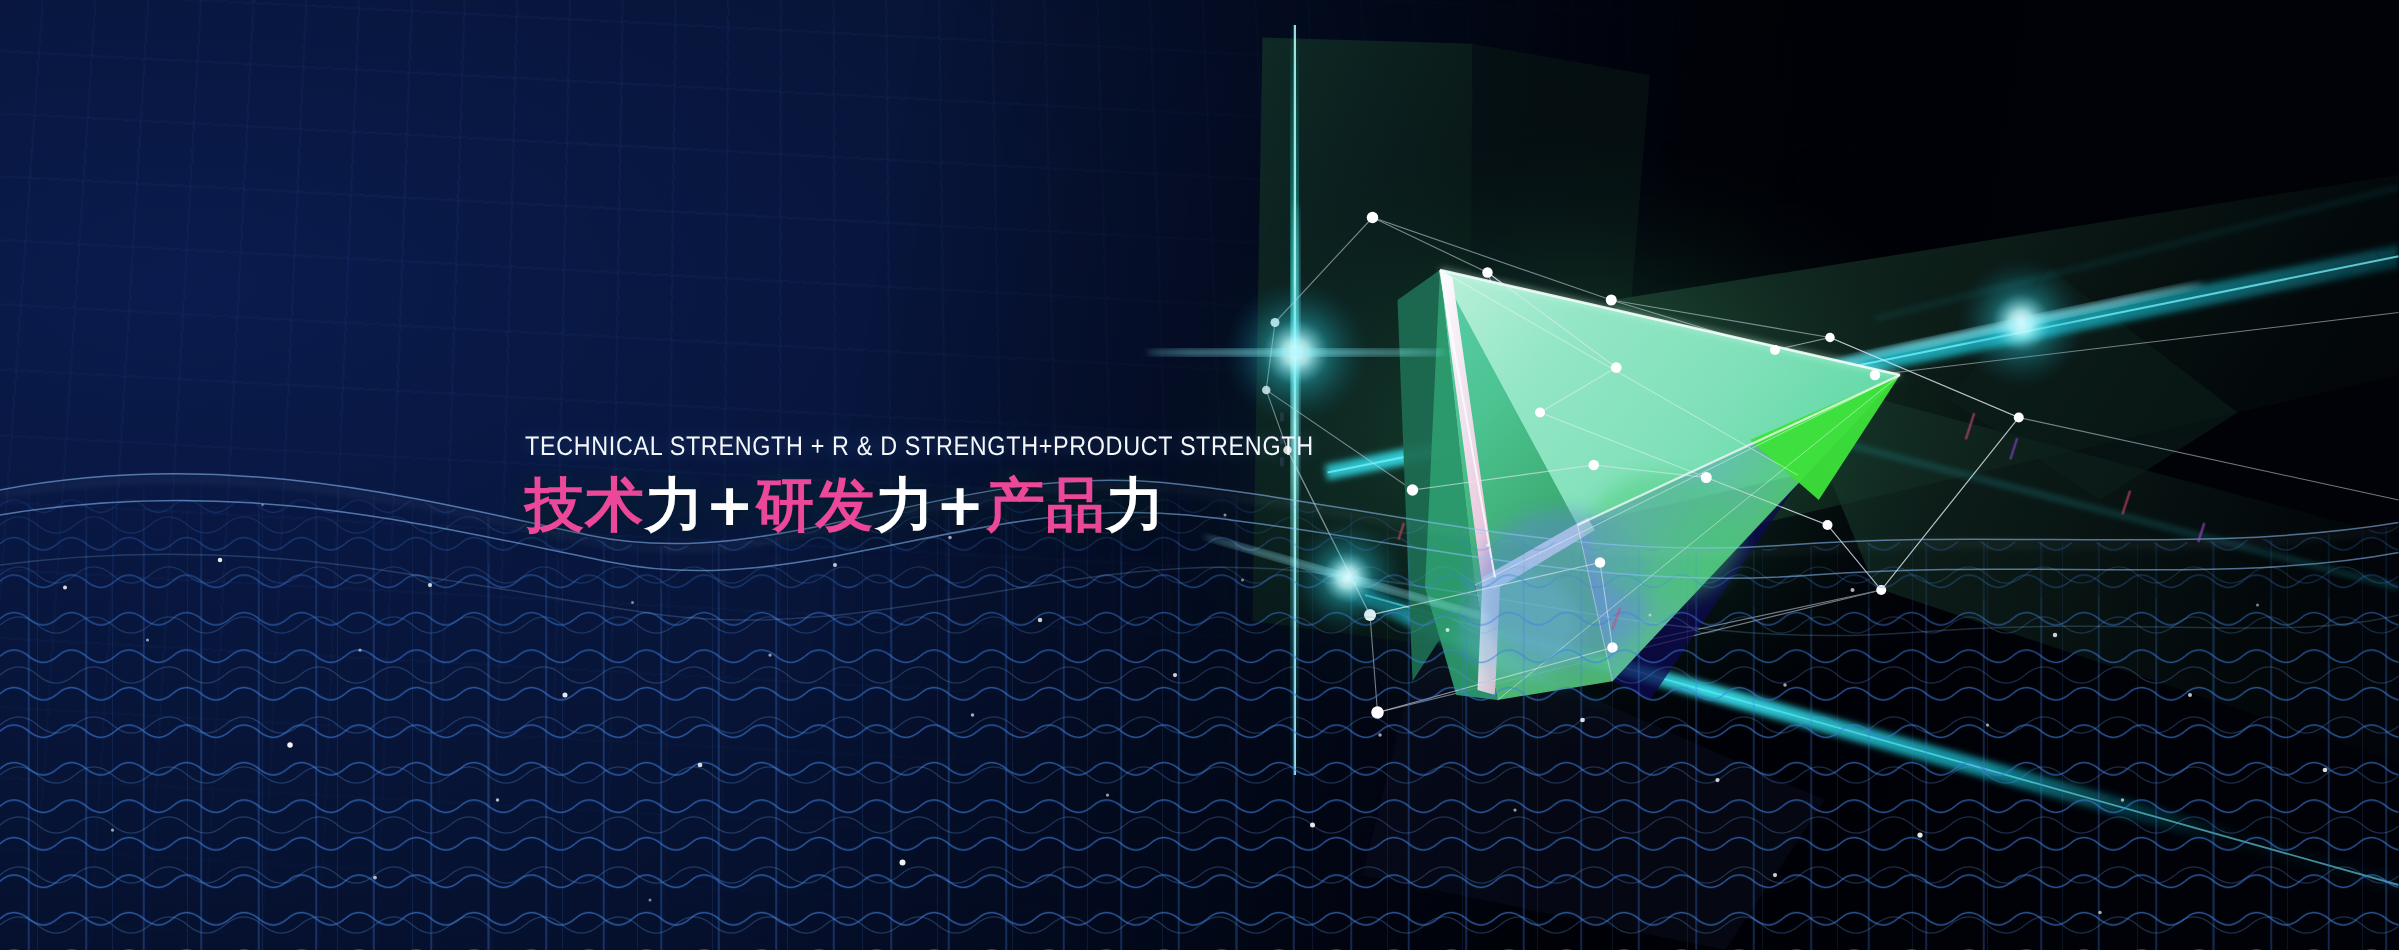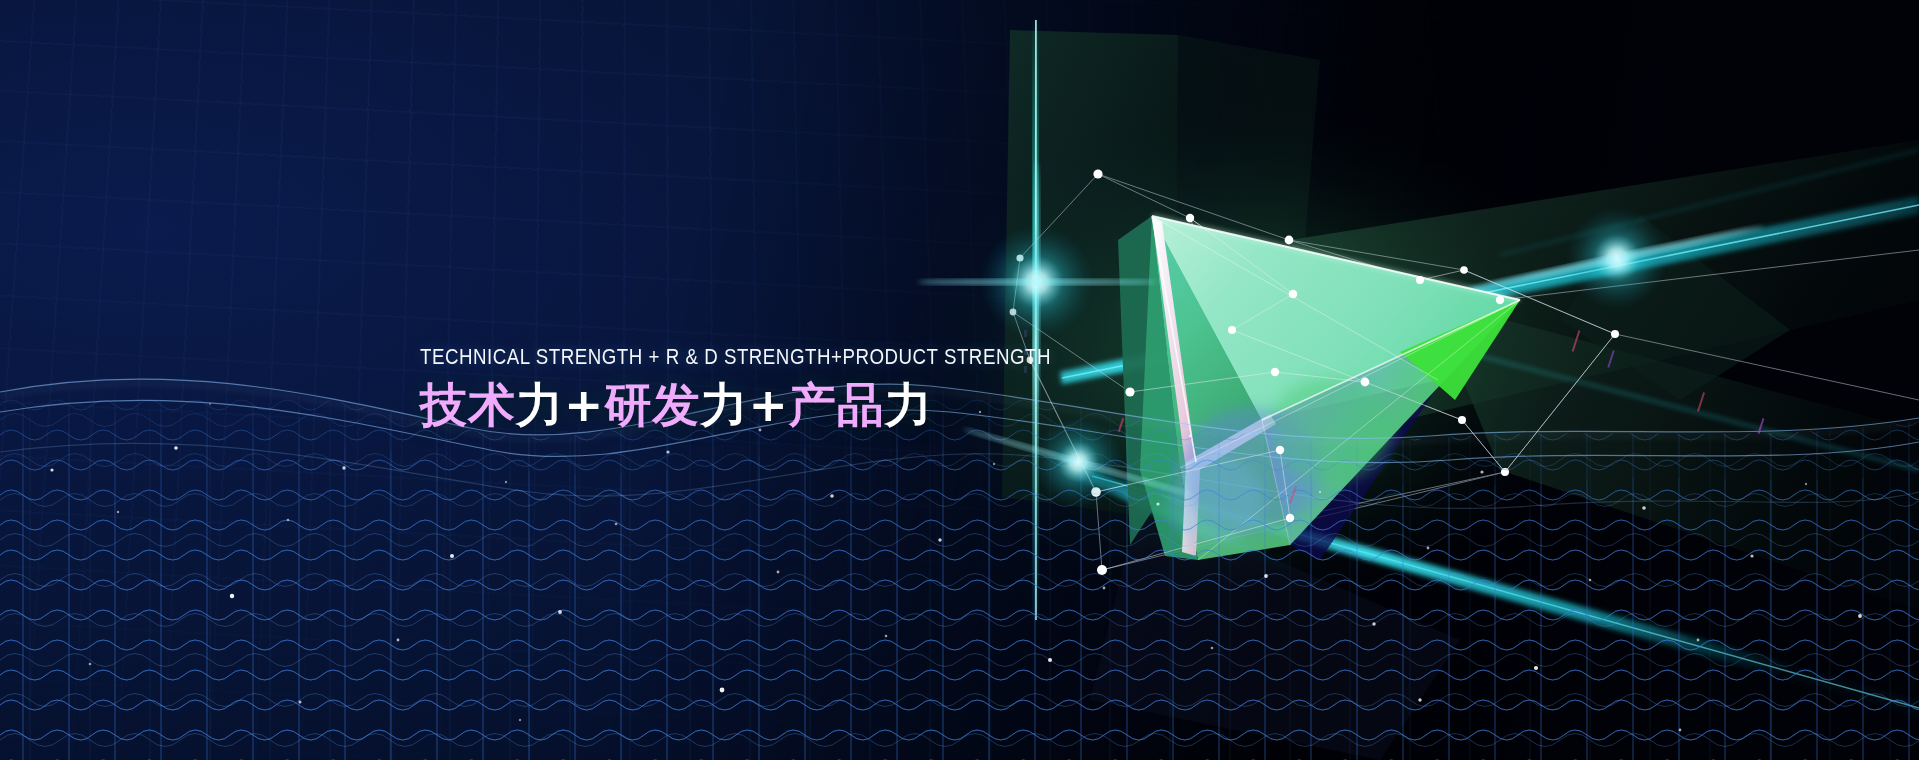--- a/index.html
+++ b/index.html
@@ -64,21 +64,21 @@
   .cn{
     margin-top:11px;
     font-family:"DejaVu Sans","Liberation Sans", sans-serif;
     font-size:47px;
     font-weight:700;
     line-height:1.08;
     letter-spacing:1px;
     white-space:nowrap;
     text-shadow:0 2px 16px rgba(0,0,0,0.55), 0 0 22px rgba(40,200,150,0.20);
   }
-  .cn .g{ color:#f0abfc; }
+  .cn .g{ color:#ec4899; }
   .cn .w{ color:#ffffff; }
 </style>
 </head>
 <body>
 
 <div id="banner">
 
   <div class="layer bg-base"></div>
   <div class="layer bg-grid"></div>
   <div class="layer bg-right-dark"></div>

